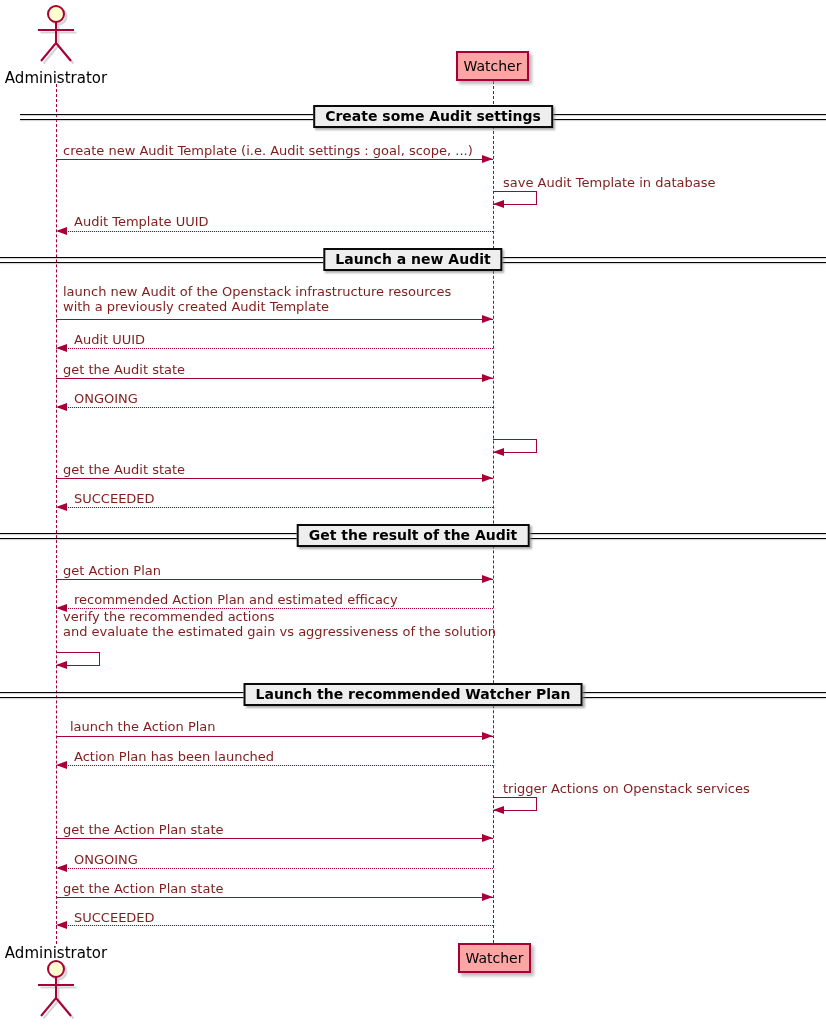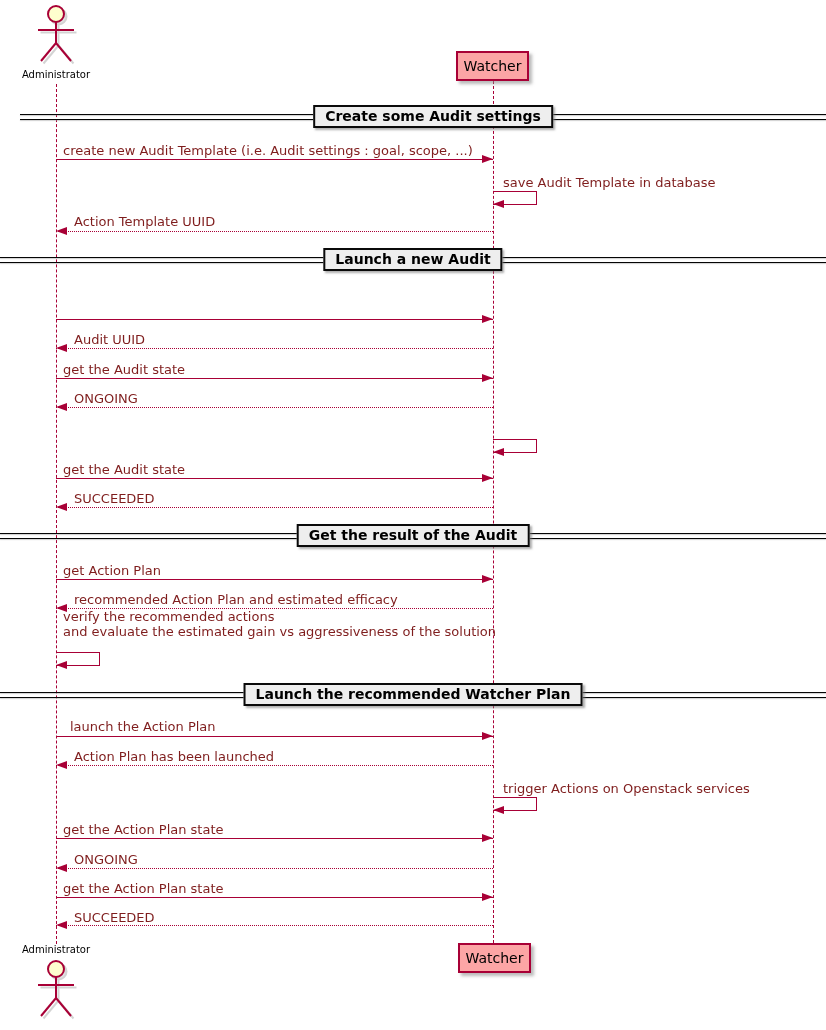--- a/index.html
+++ b/index.html
@@ -22,21 +22,21 @@
     display:flex;align-items:center;justify-content:center;font-size:14px;box-sizing:border-box;
   }
   .divider{position:absolute;left:0;width:826px;height:25px;}
   .dline{position:absolute;left:0;right:0;height:1px;background:#050505;box-shadow:0 1px 1px rgba(150,150,150,.5);}
   .dbox{
     position:absolute;left:50%;transform:translateX(-50%);top:0;
     background:#EEEEEE;border:2px solid #0a0a0a;padding:1px 10px;
     font-weight:bold;font-size:14px;line-height:17px;white-space:nowrap;
     box-shadow:2px 2px 2px rgba(120,120,120,.6);
   }
-  .aname{position:absolute;font-size:10px;transform:translateX(-50%);white-space:nowrap;}
+  .aname{position:absolute;font-size:15px;transform:translateX(-50%);white-space:nowrap;}
   .actor{position:absolute;}
 </style>
 </head>
 <body>
 
 <div class="canvas">
 
   <div class="lifeline" style="left:56px;top:84px;height:860px;"></div>
   <div class="lifeline" style="left:493px;top:81px;height:862px;"></div>
 
@@ -69,30 +69,32 @@
   </div>
 
   <div class="msg" style="left:63px;top:143px;">create new Audit Template (i.e. Audit settings : goal, scope, ...)</div>
   <div class="arr solid" style="left:56px;top:159px;width:437px;"></div>
   <div class="head r" style="left:482px;top:155px;"></div>
 
   <div class="msg" style="left:503px;top:175px;">save Audit Template in database</div>
   <div class="selfloop" style="left:493px;top:191px;"></div>
   <div class="head l" style="left:493px;top:200px;"></div>
 
-  <div class="msg" style="left:74px;top:214px;">Action Template UUID</div>
+  <div class="msg" style="left:74px;top:214px;">Audit Template UUID</div>
   <div class="arr dot" style="left:56px;top:231px;width:437px;"></div>
   <div class="head l" style="left:56px;top:227px;"></div>
 
   <div class="divider" style="top:248px;">
     <div class="dline" style="top:9px;"></div>
     <div class="dline" style="top:14px;"></div>
     <div class="dbox">Launch a new Audit</div>
   </div>
 
+  <div class="msg" style="left:63px;top:284px;">launch new Audit of the Openstack infrastructure resources
+with a previously created Audit Template</div>
   <div class="arr solid" style="left:56px;top:319px;width:437px;"></div>
   <div class="head r" style="left:482px;top:315px;"></div>
 
   <div class="msg" style="left:74px;top:332px;">Audit UUID</div>
   <div class="arr dot" style="left:56px;top:348px;width:437px;"></div>
   <div class="head l" style="left:56px;top:344px;"></div>
 
   <div class="msg" style="left:63px;top:362px;">get the Audit state</div>
   <div class="arr solid" style="left:56px;top:378px;width:437px;"></div>
   <div class="head r" style="left:482px;top:374px;"></div>

